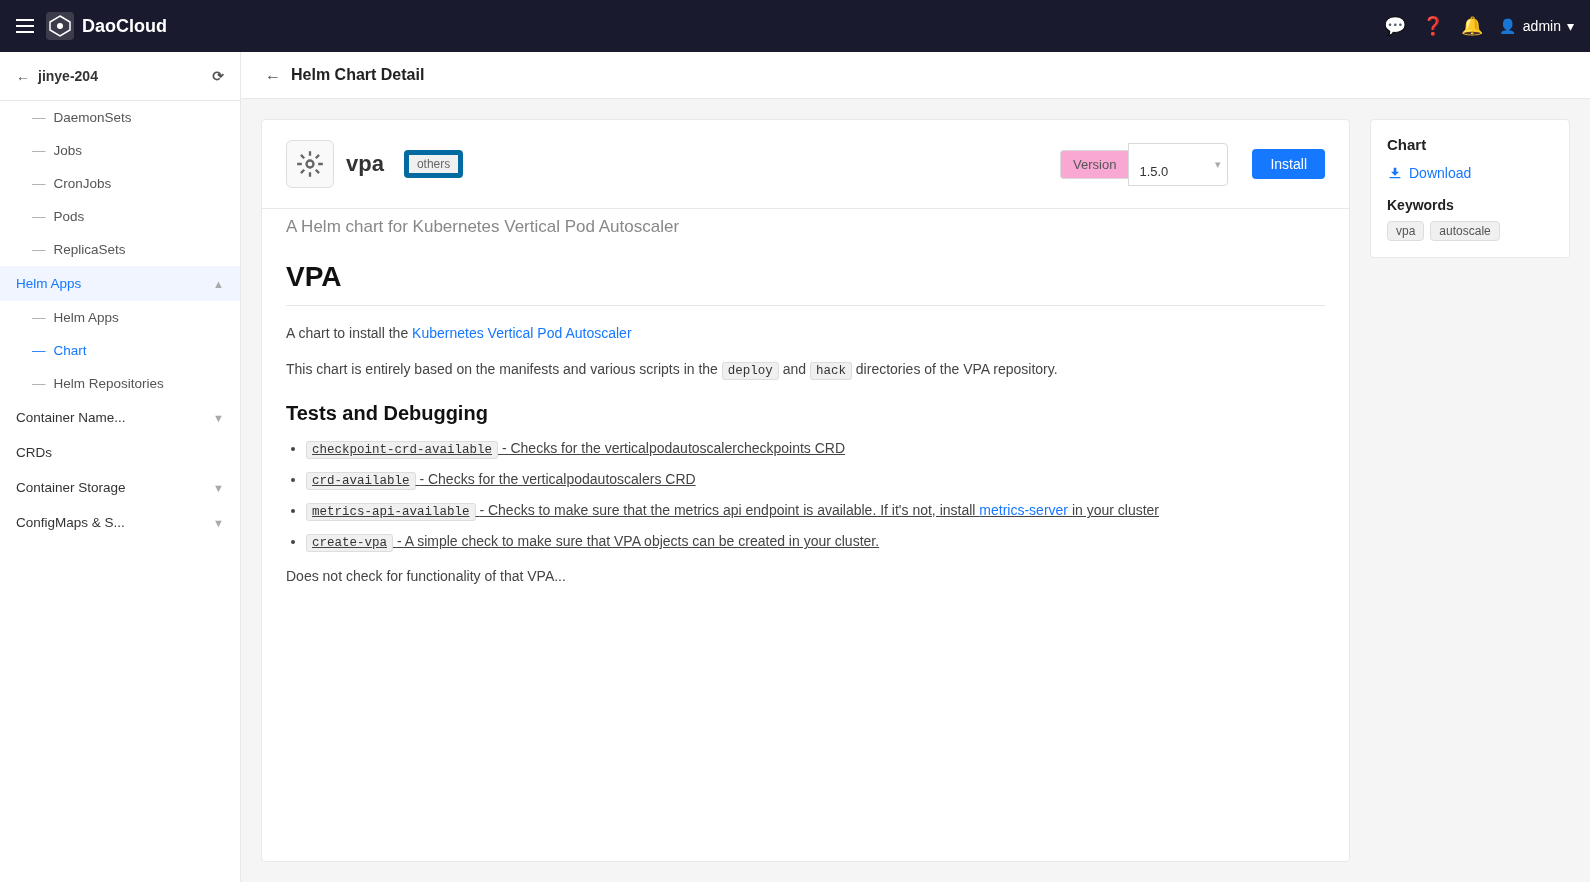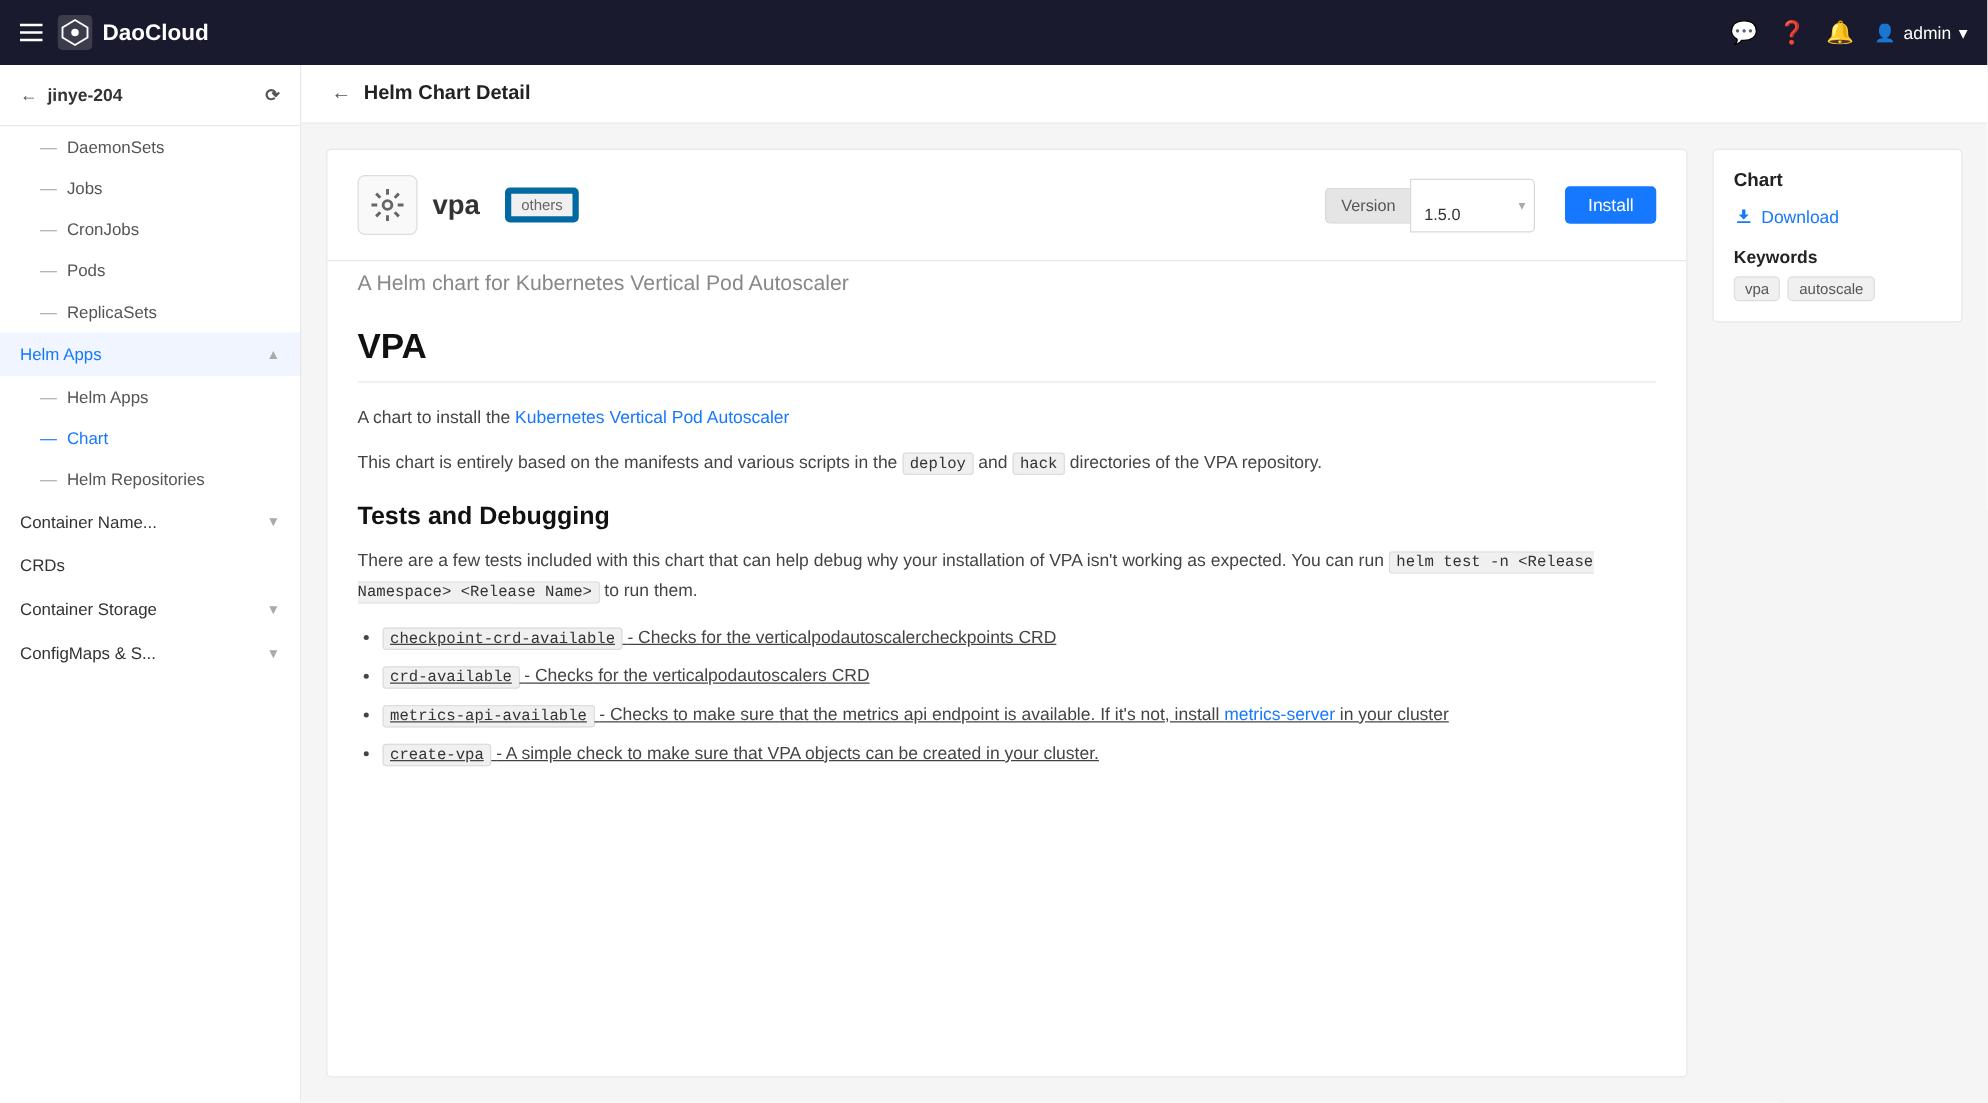--- a/index.html
+++ b/index.html
@@ -142,21 +142,21 @@
       background: #f0f0f0;
       border: 5px solid #0369a1;
       border-radius: 4px;
       padding: 2px 8px;
       font-size: 12px;
       color: #666;
     }
     .chart-info-spacer { flex: 1; }
     .version-group { display: flex; align-items: center; gap: 0; }
     .version-label {
-      background: #e5e5e5;
+      background: #f9a8d4;
       border: 1px solid #d9d9d9;
       border-right: none;
       padding: 6px 12px;
       border-radius: 4px 0 0 4px;
       color: #555;
       font-size: 13px;
       text-align: center;
     }
     .version-select {
       border: 1px solid #d9d9d9;
@@ -414,43 +414,41 @@
           <p class="content-p">
             <span>A chart to install the </span><a class="content-link">Kubernetes Vertical Pod Autoscaler</a>
           </p>
 
           <p class="content-p">
             <span>This chart is entirely based on the manifests and various scripts in the </span><code class="content-code">deploy</code><span> and </span><code class="content-code">hack</code><span> directories of the VPA repository.</span>
           </p>
 
           <h2 class="content-h2">Tests and Debugging</h2>
 
-          <p class="content-p">
-            <span>There are a few tests included with this chart that can help debug why your installation of VPA isn't working as expected. You can run </span><code class="content-code">helm test -n &lt;Release Namespace&gt; &lt;Release Name&gt;</code><span> to run them.</span>
-          </p>
 
           <ul class="content-ul">
             <li>
               <code class="content-code">checkpoint-crd-available</code>
               <span> - Checks for the verticalpodautoscalercheckpoints CRD</span>
             </li>
             <li>
               <code class="content-code">crd-available</code>
               <span> - Checks for the verticalpodautoscalers CRD</span>
             </li>
             <li>
               <code class="content-code">metrics-api-available</code>
               <span> - Checks to make sure that the metrics api endpoint is available. If it's not, install </span><a class="content-link">metrics-server</a><span> in your cluster</span>
             </li>
             <li>
               <code class="content-code">create-vpa</code>
               <span> - A simple check to make sure that VPA objects can be created in your cluster.</span>
             </li>
           </ul>
 
+          <p class="content-p">Does not check for functionality of that VPA...</p>
         </div>
       </div>
 
       <div class="side-panel">
         <div class="side-panel-card">
           <div class="side-panel-title">Chart</div>
           <div class="side-panel-download">
             <svg width="16" height="16" viewBox="0 0 24 24" fill="#1677ff">
               <path d="M12 16l-6-6h4V4h4v6h4l-6 6zM4 20h16v-2H4v2z"></path>
             </svg>

